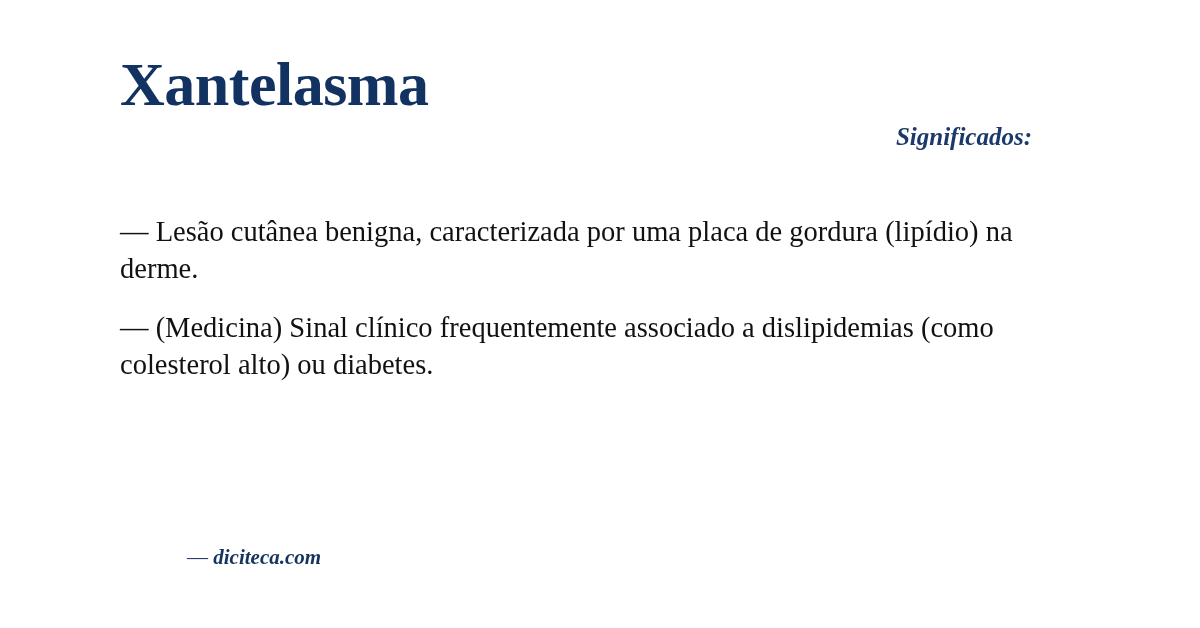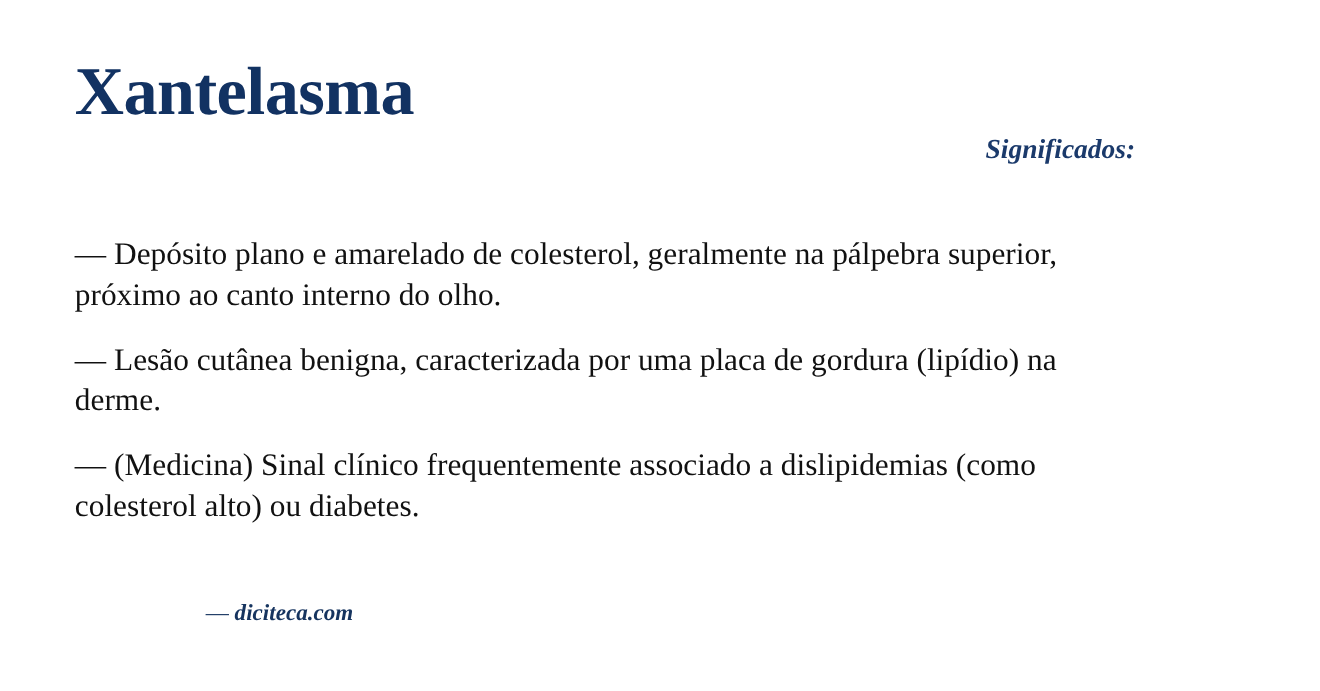--- a/index.html
+++ b/index.html
@@ -11,21 +11,21 @@
     height: 628px;
     background: #ffffff;
     font-family: "Liberation Serif", serif;
     overflow: hidden;
   }
   .card {
     position: relative;
     width: 1172px;
     height: 628px;
     box-sizing: border-box;
-    padding: 52px 140px 0 68px;
+    padding: 52px 140px 0 120px;
   }
   .title {
     font-family: "Liberation Serif", serif;
     font-size: 62px;
     font-weight: bold;
     color: #123262;
     letter-spacing: -0.5px;
     line-height: 1.05;
     margin: 0;
   }
@@ -69,21 +69,20 @@
 </head>
 <body>
 
 <div class="card">
 
   <h1 class="title">Xantelasma</h1>
 
   <div class="subtitle">Significados:</div>
 
   <div class="definitions">
-    <p class="definition">— Depósito plano e amarelado de colesterol, geralmente na pálpebra superior, próximo ao canto interno do olho.</p>
     <p class="definition">— Lesão cutânea benigna, caracterizada por uma placa de gordura (lipídio) na derme.</p>
     <p class="definition">— (Medicina) Sinal clínico frequentemente associado a dislipidemias (como colesterol alto) ou diabetes.</p>
   </div>
 
   <div class="source">
     <span class="dash">—</span>
     <span>diciteca.com</span>
   </div>
 
 </div>

